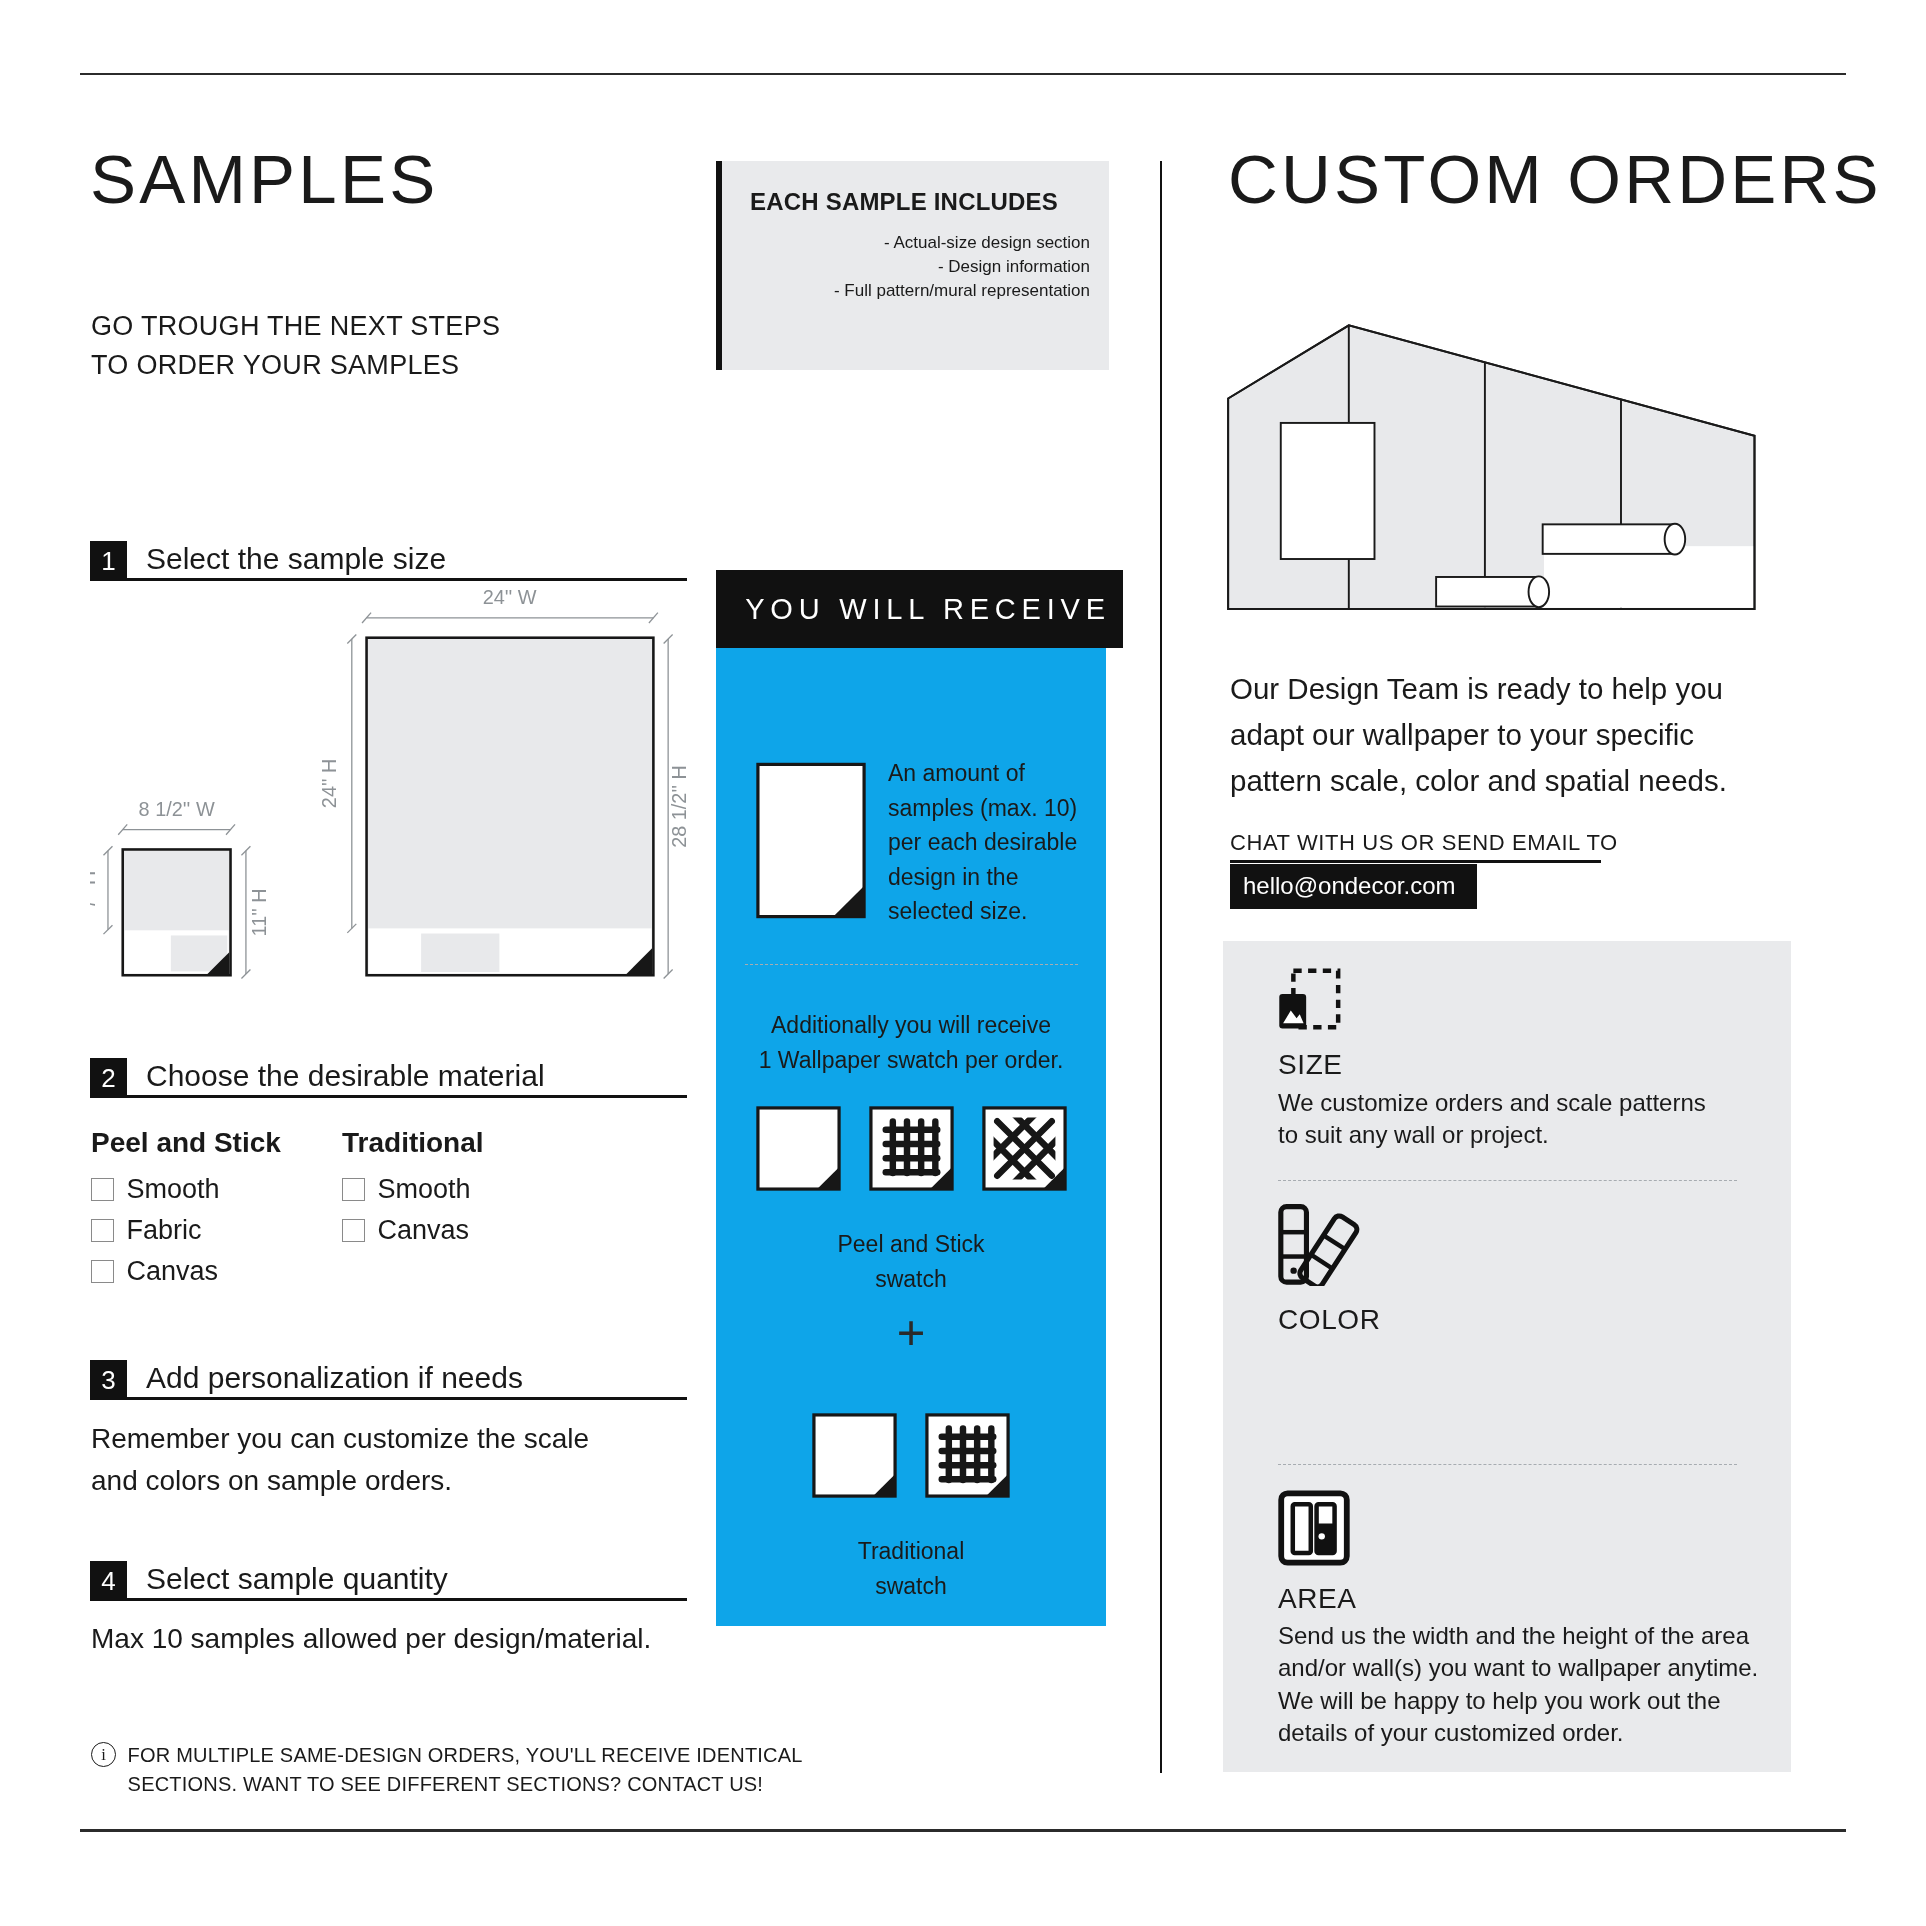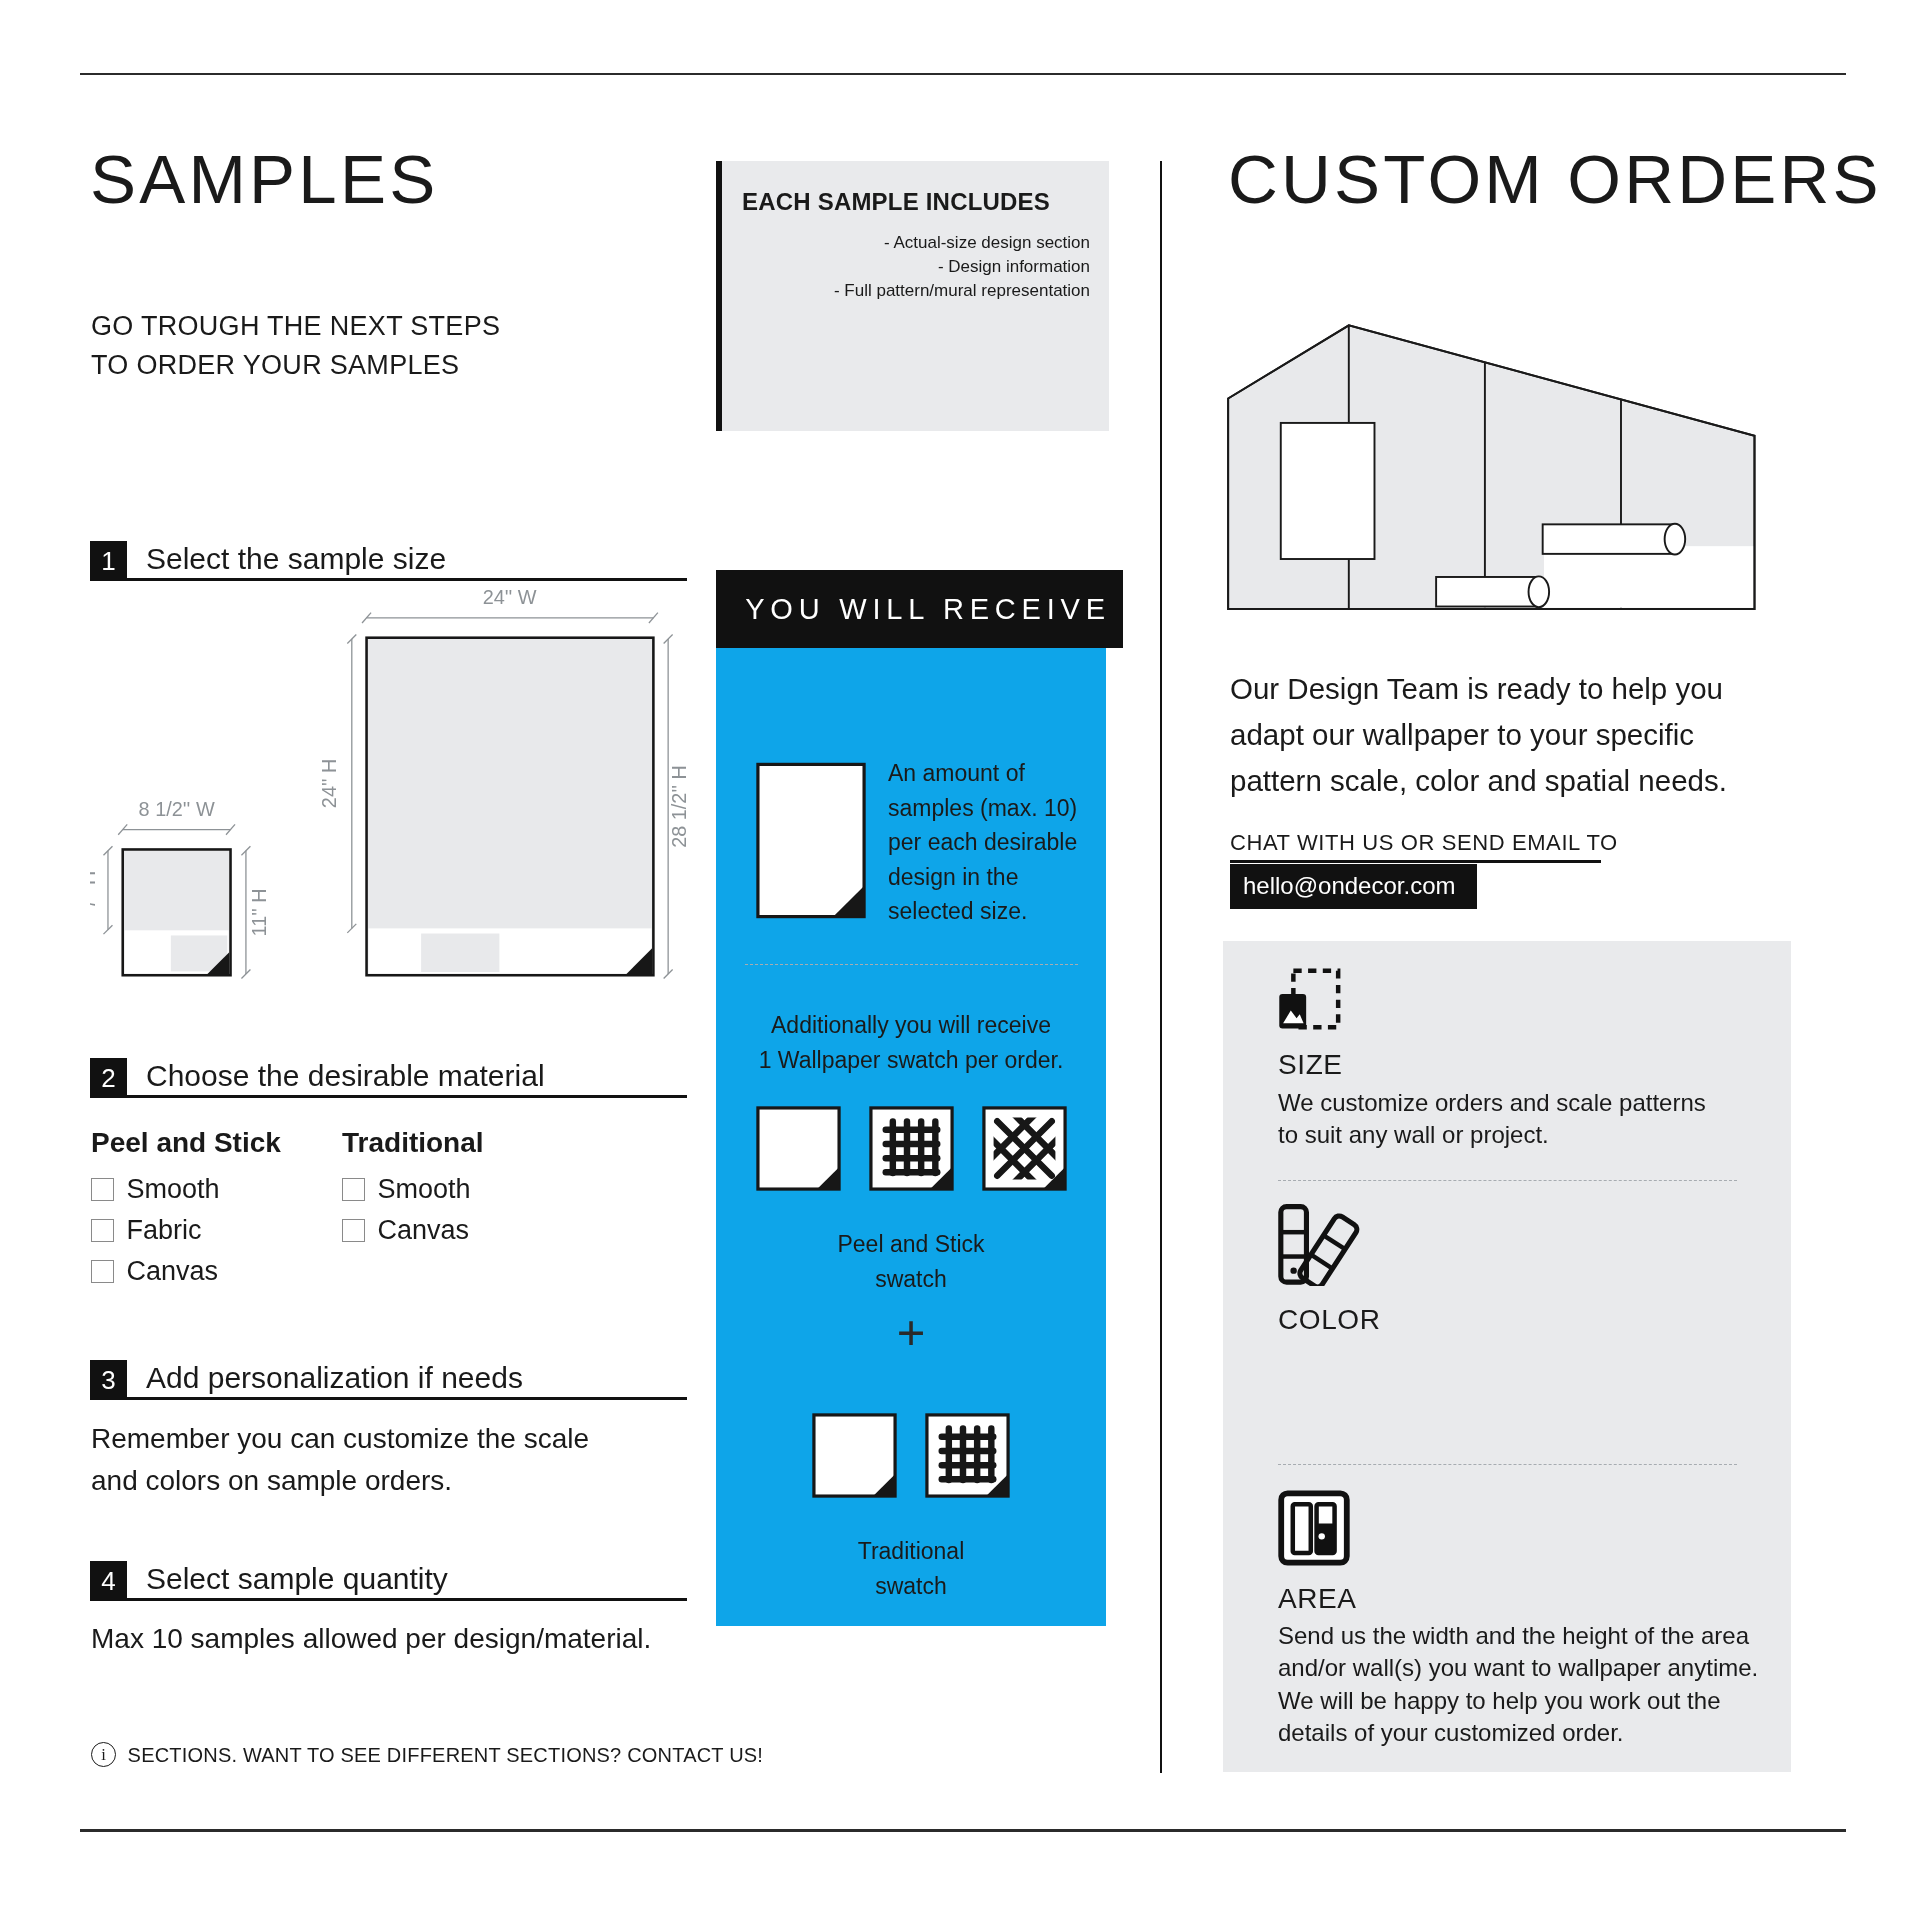--- a/index.html
+++ b/index.html
@@ -20,22 +20,22 @@
   .opt-row{display:flex;align-items:center;gap:13px;margin-bottom:13px;height:28px;}
   .cbox{width:20.5px;height:20.5px;border:1.9px solid #8a8a8a;background:#fff;display:inline-block;}
   .opt-label{font-size:27px;}
   .body-lines{font-size:28px;line-height:1.5;}
   
   .footnote{position:absolute;left:91px;top:1741px;display:flex;}
   .info-circle{width:23px;height:23px;border:1.9px solid #1a1a1a;border-radius:50%;margin-top:1.3px;
     display:flex;align-items:center;justify-content:center;font-size:16.7px;font-family:"Liberation Serif",serif;}
   .fn-text{margin-left:11.6px;font-size:20px;line-height:1.45;letter-spacing:0.2px;}
   
-  .includes{position:absolute;left:716px;top:161px;width:393px;height:270px;background:#e9eaec;
-    border-left:6.4px solid #111;box-sizing:border-box;padding:27px 19px 0 20px;}
+  .includes{position:absolute;left:716px;top:161px;width:393px;height:209px;background:#e9eaec;
+    border-left:6.4px solid #111;box-sizing:border-box;padding:27px 19px 0 28px;}
   .inc-title{font-size:24px;font-weight:bold;margin-bottom:15.4px;letter-spacing:0.2px;}
   .inc-items div{font-size:17px;line-height:1.4;padding-left:16.7px;text-indent:-16.7px;text-align:right;}
   
   .banner{position:absolute;left:716px;top:570px;width:390px;height:78px;background:#111;color:#fff;
     display:flex;align-items:center;justify-content:center;font-size:29px;letter-spacing:5.8px;padding-left:17px;}
   .receive-panel{position:absolute;left:716px;top:648px;width:390px;height:978px;background:#0ea5e9;}
   .amount{position:absolute;left:172px;top:108px;font-size:23px;line-height:1.5;}
   .dash-div{border-top:1.3px dashed #a7acb1;}
   .center-lines{text-align:center;font-size:23px;line-height:1.5;width:100%;}
   .swatch-row{position:absolute;width:100%;display:flex;justify-content:center;gap:28px;}
@@ -173,20 +173,21 @@
   <div class="stitle">Select sample quantity</div>
   <div class="sline"></div>
 </div>
 <div class="abs body-lines" style="left:91px;top:1618px;">Max 10 samples allowed per design/material.</div>
 
 <div class="footnote">
   <span class="info-circle">
       <span>i</span>
     </span>
   <div class="fn-text">
+      <div>FOR MULTIPLE SAME-DESIGN ORDERS, YOU'LL RECEIVE IDENTICAL</div>
       <div>SECTIONS. WANT TO SEE DIFFERENT SECTIONS? CONTACT US!</div>
     </div>
 </div>
 
 <div class="includes">
   <div class="inc-title">EACH SAMPLE INCLUDES</div>
   <div class="inc-items">
       <div>- Actual-size design section</div>
       <div>- Design information</div>
       <div>- Full pattern/mural representation</div>

